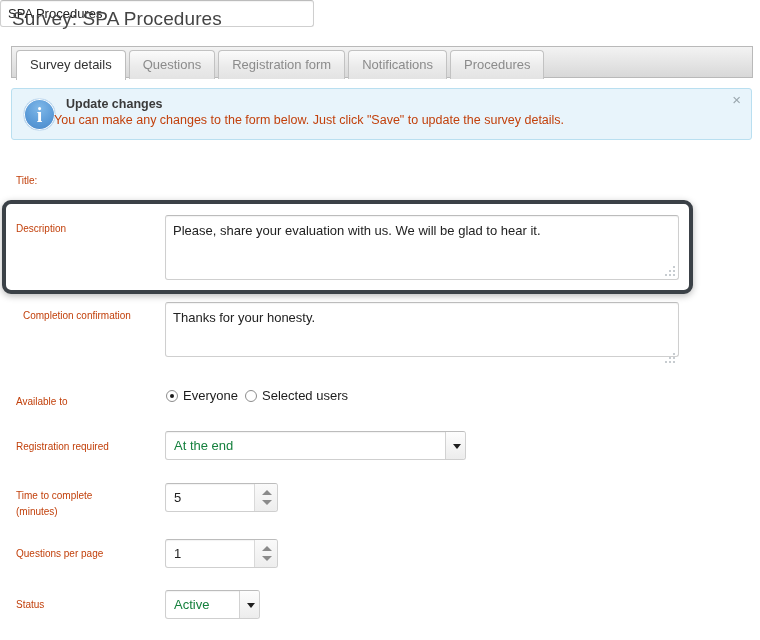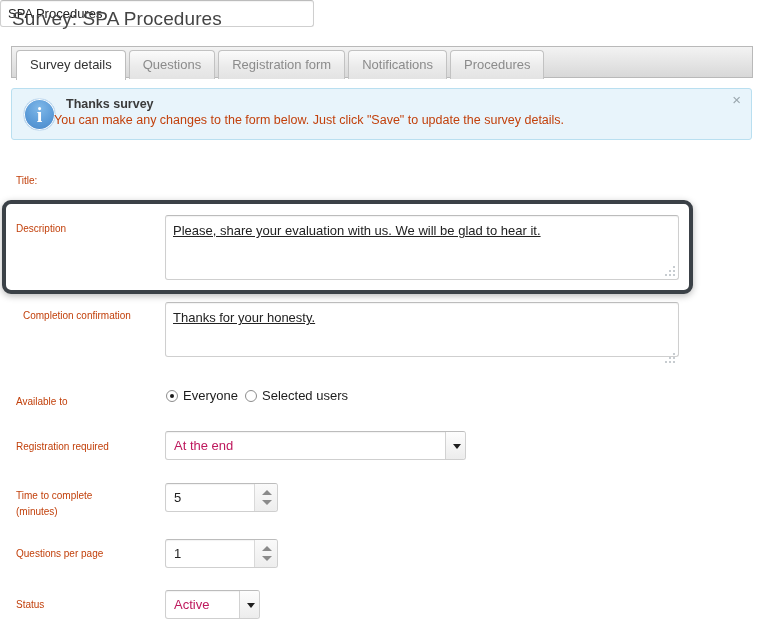--- a/index.html
+++ b/index.html
@@ -125,21 +125,20 @@
     color: #222;
     padding: 4px 7px;
     outline: none;
     box-shadow: 0 1px 1px rgba(0,0,0,.05) inset;
   }
   textarea.textinput {
     resize: none;
     padding: 6px 7px;
     line-height: 17px;
     overflow: hidden;
-    text-decoration: underline;
   }
   .ta-wrap { position: absolute; }
   .ta-grip {
     position: absolute;
     right: 3px; bottom: 3px;
     width: 11px; height: 11px;
     pointer-events: none;
     opacity: .55;
   }
   .ta-grip i {
@@ -196,21 +195,21 @@
     border-radius: 3px;
     background: #fff;
     box-shadow: 0 1px 1px rgba(0,0,0,.05) inset;
     cursor: pointer;
   }
   .select .sel-text {
     position: absolute;
     left: 8px; top: 0; bottom: 0;
     display: flex; align-items: center;
     font-size: 13px;
-    color: #be185d;
+    color: #15803d;
     text-align: right;
   }
   .select .sel-btn {
     position: absolute;
     right: 0; top: 0; bottom: 0;
     width: 20px;
     border-left: 1px solid #d2d2d2;
     background: linear-gradient(to bottom, #fdfdfd 0%, #ececec 100%);
     border-radius: 0 2px 2px 0;
   }
@@ -285,21 +284,21 @@
     <div class="tab">
       <span>Procedures</span>
     </div>
   </div>
 
   
   <div class="notice">
     <div class="notice-icon">
       <div class="glyph">i</div>
     </div>
-    <div class="notice-title">Thanks survey</div>
+    <div class="notice-title">Update changes</div>
     <div class="notice-text">You can make any changes to the form below. Just click "Save" to update the survey details.</div>
     <div class="notice-close">×</div>
   </div>
 
   
   <div class="label" style="left:16px; top:173px;">Title:</div>
   <input class="textinput" style="left: 165px; top: 166px; width: 314px; height: 27px;" value="SPA Procedures">
 
   
   <div class="highlight-box"></div>

